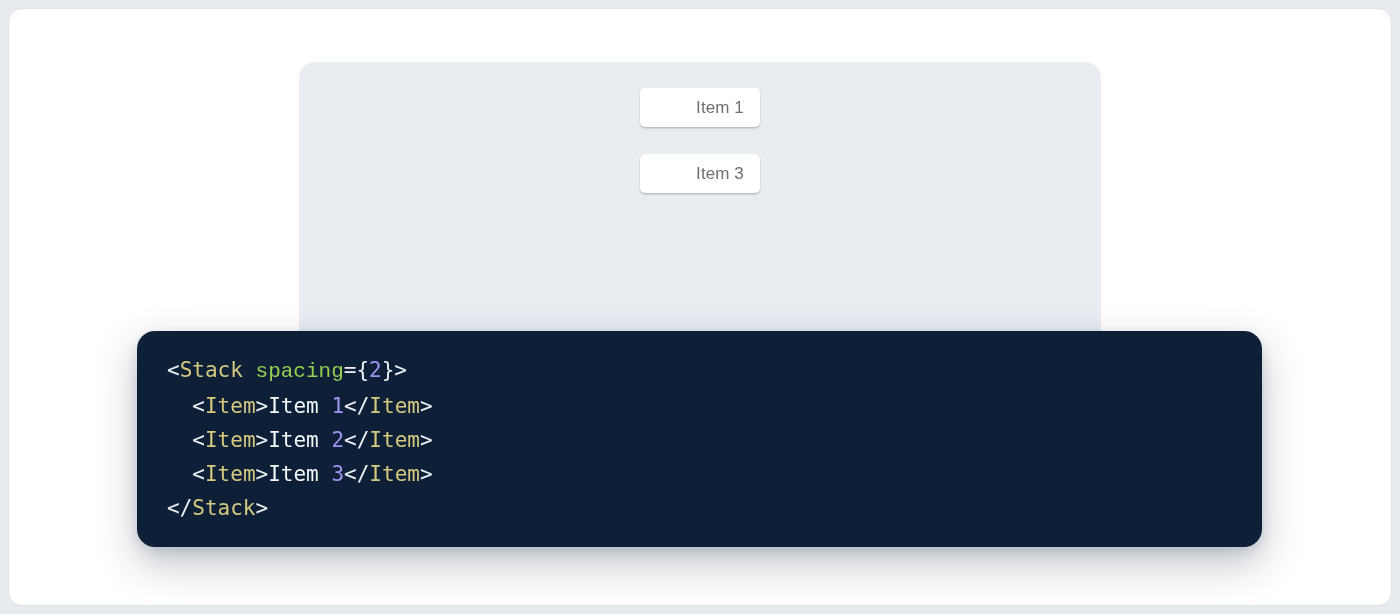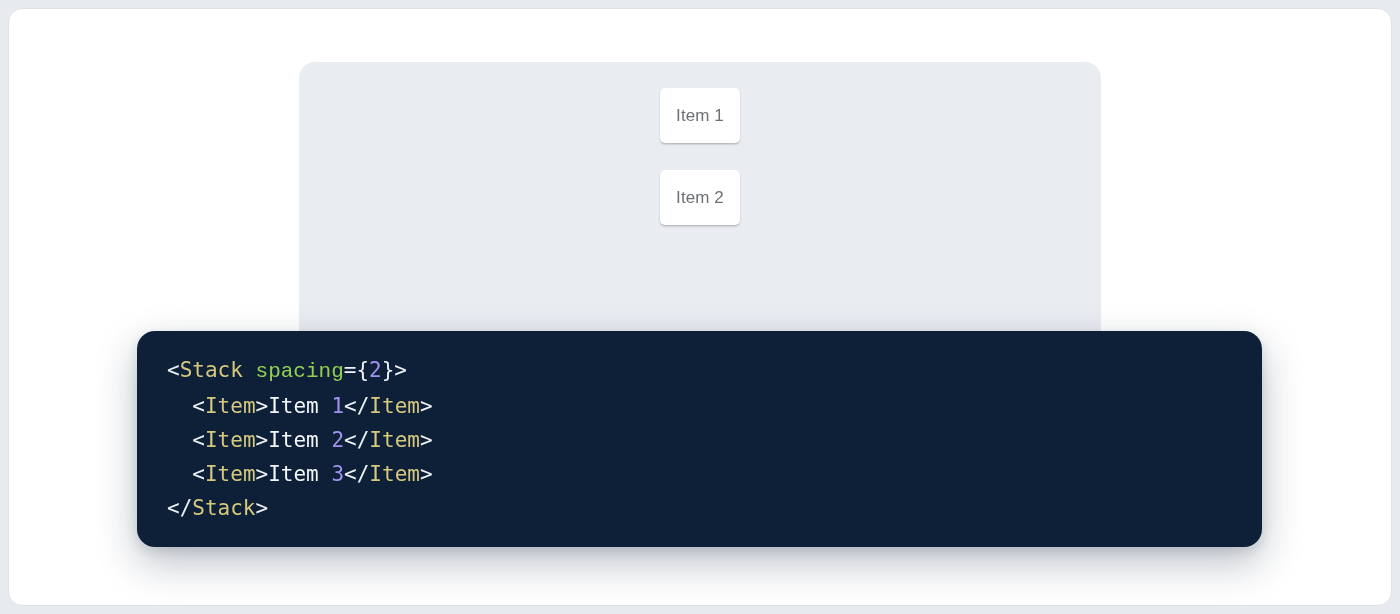--- a/index.html
+++ b/index.html
@@ -38,31 +38,32 @@
     z-index: 1;
     display: flex;
     flex-direction: column;
     align-items: center;
     padding-top: 26px;
     box-sizing: border-box;
     gap: 27px;
   }
   .item-card {
     width: 80px;
-    height: 55px;
+    height: 39px;
     background: #ffffff;
     border-radius: 5px;
     box-shadow: 0 2px 3px -1px rgba(0,0,0,0.18), 0 1px 2px rgba(0,0,0,0.12);
     display: flex;
     align-items: center;
     justify-content: center;
     color: var(--item-text, #6c7075);
     font-size: 17px;
     letter-spacing: 0.1px;
     white-space: nowrap;
+    padding-left: 40px;
   }
   .code-block {
     position: absolute;
     left: 137px;
     top: 331px;
     width: 1125px;
     height: 216px;
     background: var(--code-bg, #0d2038);
     border-radius: 18px;
     z-index: 2;
@@ -86,21 +87,21 @@
 </style>
 </head>
 <body>
 
 <div class="viewport">
   <div class="page-card"></div>
 
   <div class="demo-panel" id="demo-panel">
 
   <div class="item-card">Item 1</div>
-      <div class="item-card">Item 2</div>
+      <div class="item-card">Item 3</div>
     </div>
 
   <div class="code-block">
     <pre id="code-pre"><span><span class="tok-punctuation">&lt;</span><span class="tok-tag">Stack</span><span class="tok-text"> </span><span class="tok-attr">spacing</span><span class="tok-punctuation">={</span><span class="tok-number">2</span><span class="tok-punctuation">}&gt;</span></span>
 <span><span class="tok-text">  </span><span class="tok-punctuation">&lt;</span><span class="tok-tag">Item</span><span class="tok-punctuation">&gt;</span><span class="tok-text">Item </span><span class="tok-number">1</span><span class="tok-punctuation">&lt;/</span><span class="tok-tag">Item</span><span class="tok-punctuation">&gt;</span></span>
 <span><span class="tok-text">  </span><span class="tok-punctuation">&lt;</span><span class="tok-tag">Item</span><span class="tok-punctuation">&gt;</span><span class="tok-text">Item </span><span class="tok-number">2</span><span class="tok-punctuation">&lt;/</span><span class="tok-tag">Item</span><span class="tok-punctuation">&gt;</span></span>
 <span><span class="tok-text">  </span><span class="tok-punctuation">&lt;</span><span class="tok-tag">Item</span><span class="tok-punctuation">&gt;</span><span class="tok-text">Item </span><span class="tok-number">3</span><span class="tok-punctuation">&lt;/</span><span class="tok-tag">Item</span><span class="tok-punctuation">&gt;</span></span>
 <span><span class="tok-punctuation">&lt;/</span><span class="tok-tag">Stack</span><span class="tok-punctuation">&gt;</span></span>
 </pre>
   </div>

